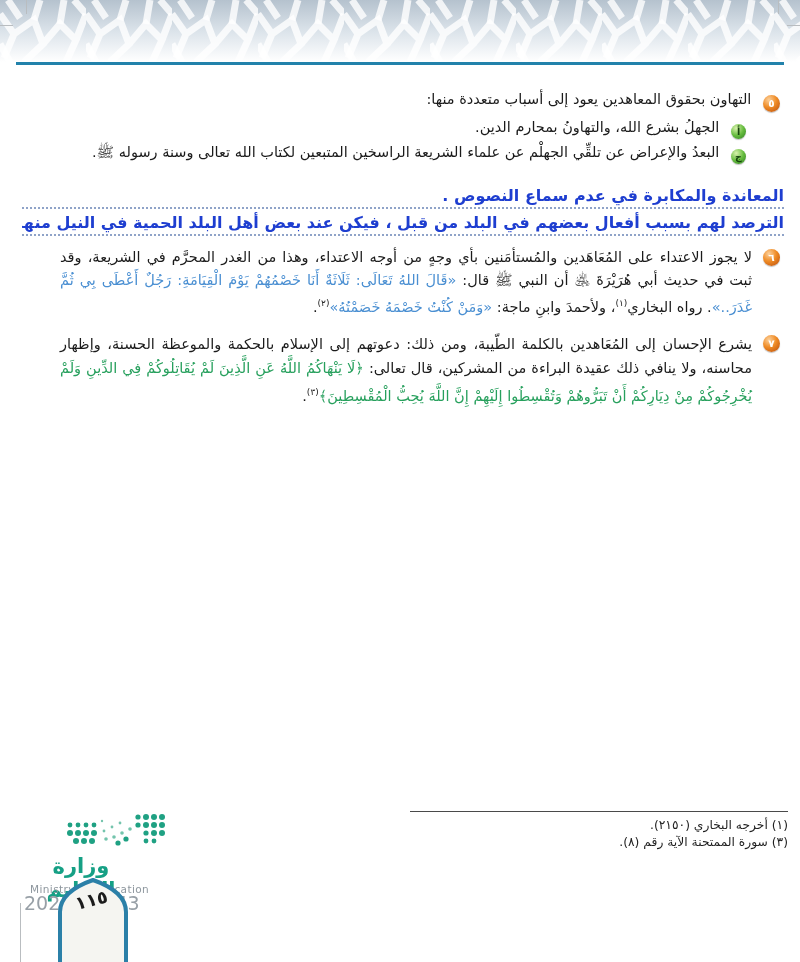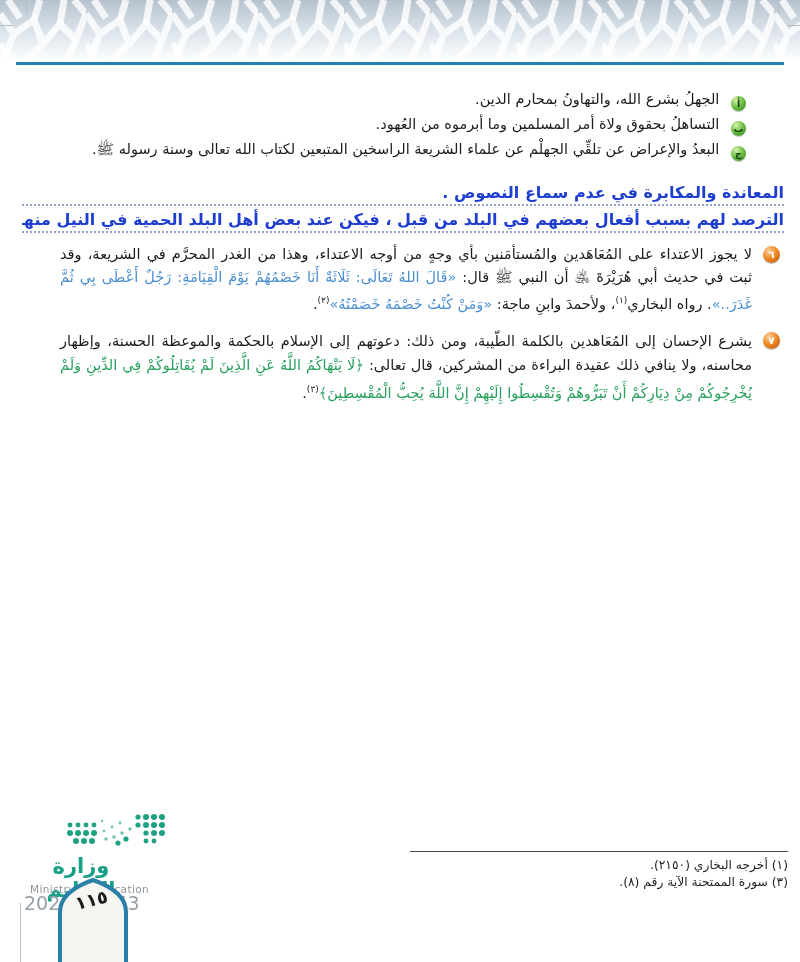--- a/index.html
+++ b/index.html
@@ -47,21 +47,21 @@
   .point .sphere { position:absolute; right:0; top:3px; margin-left:0; }
   .para6 { margin-top:10px; }
   .para7 { margin-top:13px; line-height:24px; }
   .hadith { color:#4a8fd2; }
   .quran  { color:#27a05d; }
   .ref { font-size:9px; vertical-align:super; }
   
   .footnotes {
     position:absolute; top:811px; right:12px; width:378px;
     border-top:1.5px solid #4a4a4a; padding-top:5px;
-    direction:rtl; text-align:right; font-size:12.3px; line-height:16.5px; color:#1f1f1f;margin-top:40px;
+    direction:rtl; text-align:right; font-size:12.3px; line-height:16.5px; color:#1f1f1f;
   }
   
   .logo-dots { position:absolute; left:58px; top:803px; }
   .ministry-ar {
     position:absolute; left:22px; top:854px; width:118px; text-align:center;
     color:#16a085; font-weight:bold; font-size:21px; letter-spacing:1px;
   }
   .ministry-en {
     position:absolute; left:30px; top:883px; font-size:10.5px; color:#8e979e; letter-spacing:.4px;
   }
@@ -94,28 +94,28 @@
   </div>
   <div class="teal-rule"></div>
   <div class="crop tl-v"></div>
   <div class="crop tr-v"></div>
   <div class="crop tl-h"></div>
   <div class="crop tr-h"></div>
   <div class="crop bl-v"></div>
 
   <div class="content">
 
+    <div class="head5">
+      <span class="sphere">٥</span>
+      <span>التهاون بحقوق المعاهدين يعود إلى أسباب متعددة منها:</span>
+    </div>
 
     <div class="sub">
       <span class="sphere green">أ</span>
       <span>الجهلُ بشرع الله، والتهاونُ بمحارم الدين.</span>
-    </div>
-    <div class="sub">
-      <span class="sphere green">ب</span>
-      <span>التساهلُ بحقوق ولاة أمر المسلمين وما أبرموه من العُهود.</span>
     </div>
     <div class="sub">
       <span class="sphere green">ج</span>
       <span>البعدُ والإعراض عن تلقِّي الجهلْم عن علماء الشريعة الراسخين المتبعين لكتاب الله تعالى وسنة رسوله ﷺ.</span>
     </div>
 
     <div style="margin-top:20px;">
       <div class="answer">
         <span class="ans-text">المعاندة والمكابرة في عدم سماع النصوص .</span>
       </div>

